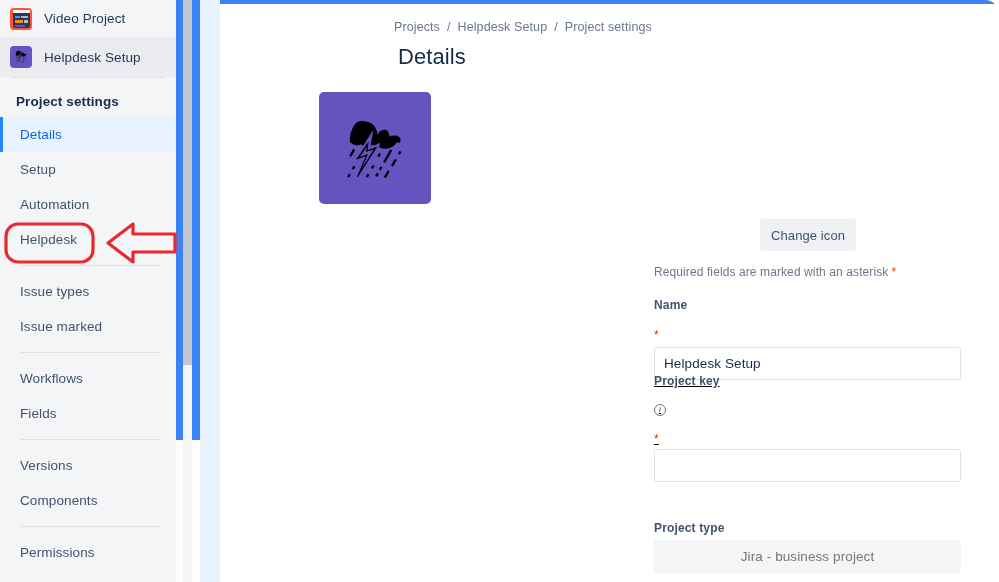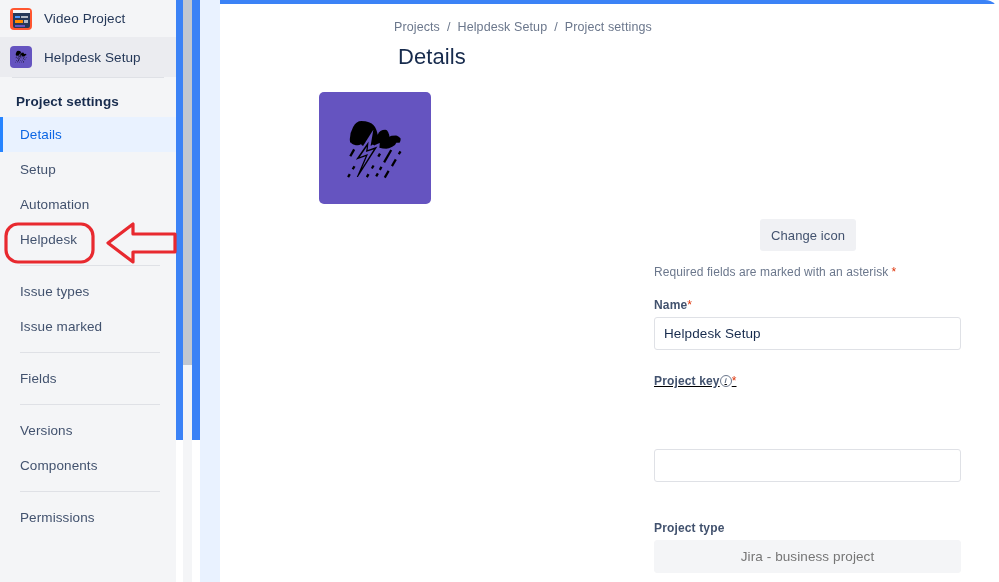--- a/index.html
+++ b/index.html
@@ -218,22 +218,23 @@
   .req-note .star { color: #de350b; margin-left: 3px; }
 
   .field { position: absolute; left: 434px; width: 307px; }
   .field .flabel {
     font-size: 12px;
     font-weight: 700;
     color: #42526e;
     letter-spacing: .15px;
     margin-bottom: 5px;
     display: flex;
-    align-items: center;
-    gap: 0;
+    align-items: flex-start;
+    gap: 16px;
+    flex-direction: column;
   }
   .field .flabel .star { color: #de350b; font-weight: 400; }
   .field .inp {
     width: 307px;
     height: 33px;
     border: 1.5px solid #dfe1e6;
     border-radius: 3px;
     background: #ffffff;
     font-family: "Liberation Sans", sans-serif;
     font-size: 13.5px;
@@ -315,20 +316,23 @@
     <div class="nav-item">
       <span>Issue types</span>
     </div>
     <div class="nav-item">
       <span>Issue marked</span>
     </div>
 
     <div class="nav-sep"></div>
 
     <div class="nav-item">
+      <span>Workflows</span>
+    </div>
+    <div class="nav-item">
       <span>Fields</span>
     </div>
 
     <div class="nav-sep"></div>
 
     <div class="nav-item">
       <span>Versions</span>
     </div>
     <div class="nav-item">
       <span>Components</span>

